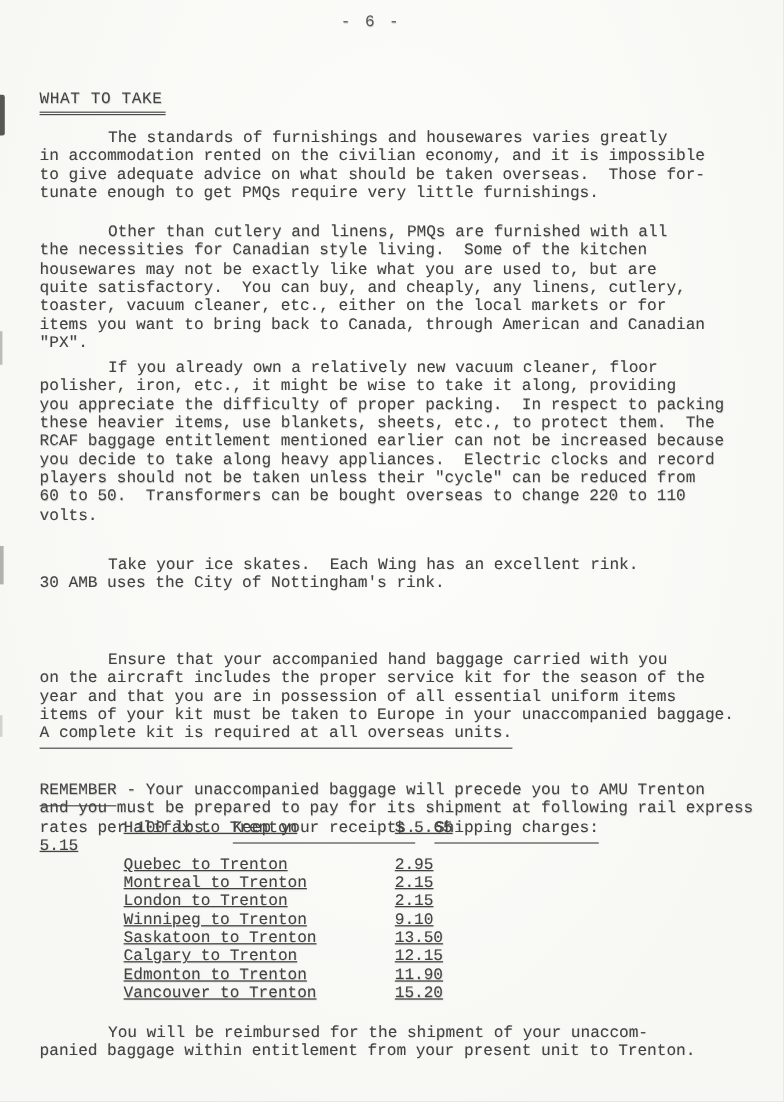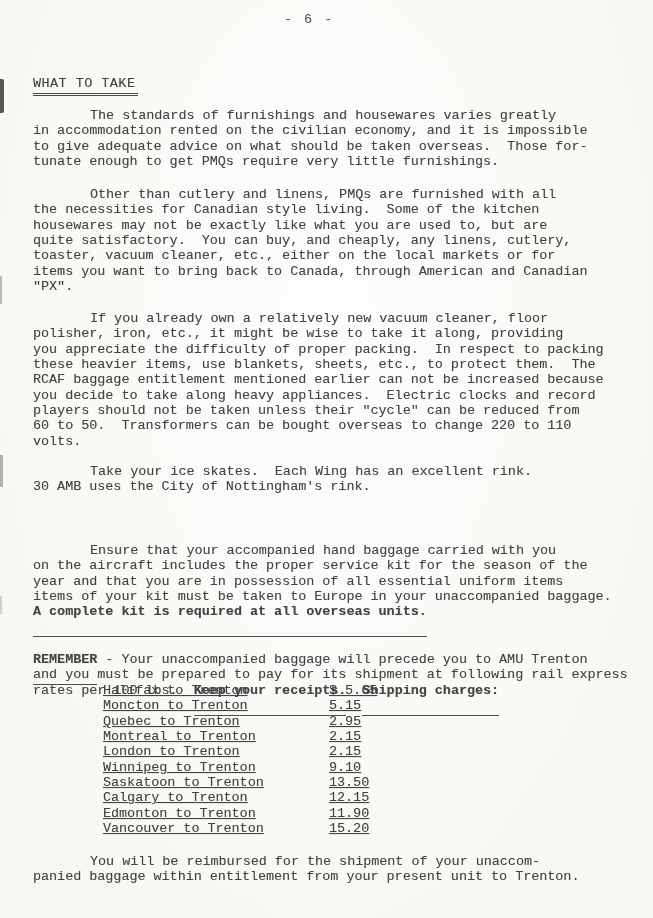--- a/index.html
+++ b/index.html
@@ -14,21 +14,21 @@
     overflow: hidden;
     font-family: "Liberation Mono", "DejaVu Sans Mono", monospace;
     font-size: 13.4px;
     line-height: 15.35px;
     color: #434343;
     text-shadow: 0.3px 0.3px 0.6px rgba(80,80,80,0.35);
   }
   .block { position: absolute; left: 33px; width: 606px; }
   .ln { white-space: pre; }
   .ind { padding-left: 57px; }
-  .u { border-bottom: 1.6px solid #4e4e4e; padding-bottom: 17px; font-weight: bold; }
+  .u { border-bottom: 1.6px solid #4e4e4e; padding-bottom: 4px; }
   .pagenum { position: absolute; left: 284px; top: 12px; white-space: pre; letter-spacing: 2px; color: #5a5a5a; }
   .heading {
     position: absolute; left: 33px; top: 76px;
     white-space: pre; letter-spacing: 0.5px;
     border-bottom: 3px double #4a4a4a; padding: 0 3px 2px 0;
   }
   .trow { display: flex; text-decoration: underline; }
   .route { display: inline-block; margin-left: 70px; width: 226px; white-space: pre; }
   .charge { display: inline-block; width: 70px; text-align: left; white-space: pre; }
   
@@ -62,21 +62,21 @@
   <div class="block" style="top:187px">
     <div class="ln ind">Other than cutlery and linens, PMQs are furnished with all</div>
     <div class="ln">the necessities for Canadian style living.  Some of the kitchen</div>
     <div class="ln">housewares may not be exactly like what you are used to, but are</div>
     <div class="ln">quite satisfactory.  You can buy, and cheaply, any linens, cutlery,</div>
     <div class="ln">toaster, vacuum cleaner, etc., either on the local markets or for</div>
     <div class="ln">items you want to bring back to Canada, through American and Canadian</div>
     <div class="ln">"PX".</div>
   </div>
 
-  <div class="block" style="top:311px">
+  <div class="block" style="top:300px">
     <div class="ln ind">If you already own a relatively new vacuum cleaner, floor</div>
     <div class="ln">polisher, iron, etc., it might be wise to take it along, providing</div>
     <div class="ln">you appreciate the difficulty of proper packing.  In respect to packing</div>
     <div class="ln">these heavier items, use blankets, sheets, etc., to protect them.  The</div>
     <div class="ln">RCAF baggage entitlement mentioned earlier can not be increased because</div>
     <div class="ln">you decide to take along heavy appliances.  Electric clocks and record</div>
     <div class="ln">players should not be taken unless their "cycle" can be reduced from</div>
     <div class="ln">60 to 50.  Transformers can be bought overseas to change 220 to 110</div>
     <div class="ln">volts.</div>
   </div>
@@ -99,21 +99,20 @@
     <div class="ln">and you must be prepared to pay for its shipment at following rail express</div>
     <div class="ln"><span>rates per 100 lbs.  </span><span class="u">Keep your receipts.</span><span>  </span><span class="u">Shipping charges:</span></div>
   </div>
 
   <div class="block" style="top:683px">
     <div class="trow">
         <span class="route">Halifax to Trenton</span>
         <span class="charge">$ 5.65</span>
       </div>
     <div class="trow">
-        <span class="route">Moncton to Trenton</span>
         <span class="charge">5.15</span>
       </div>
     <div class="trow">
         <span class="route">Quebec to Trenton</span>
         <span class="charge">2.95</span>
       </div>
     <div class="trow">
         <span class="route">Montreal to Trenton</span>
         <span class="charge">2.15</span>
       </div>

